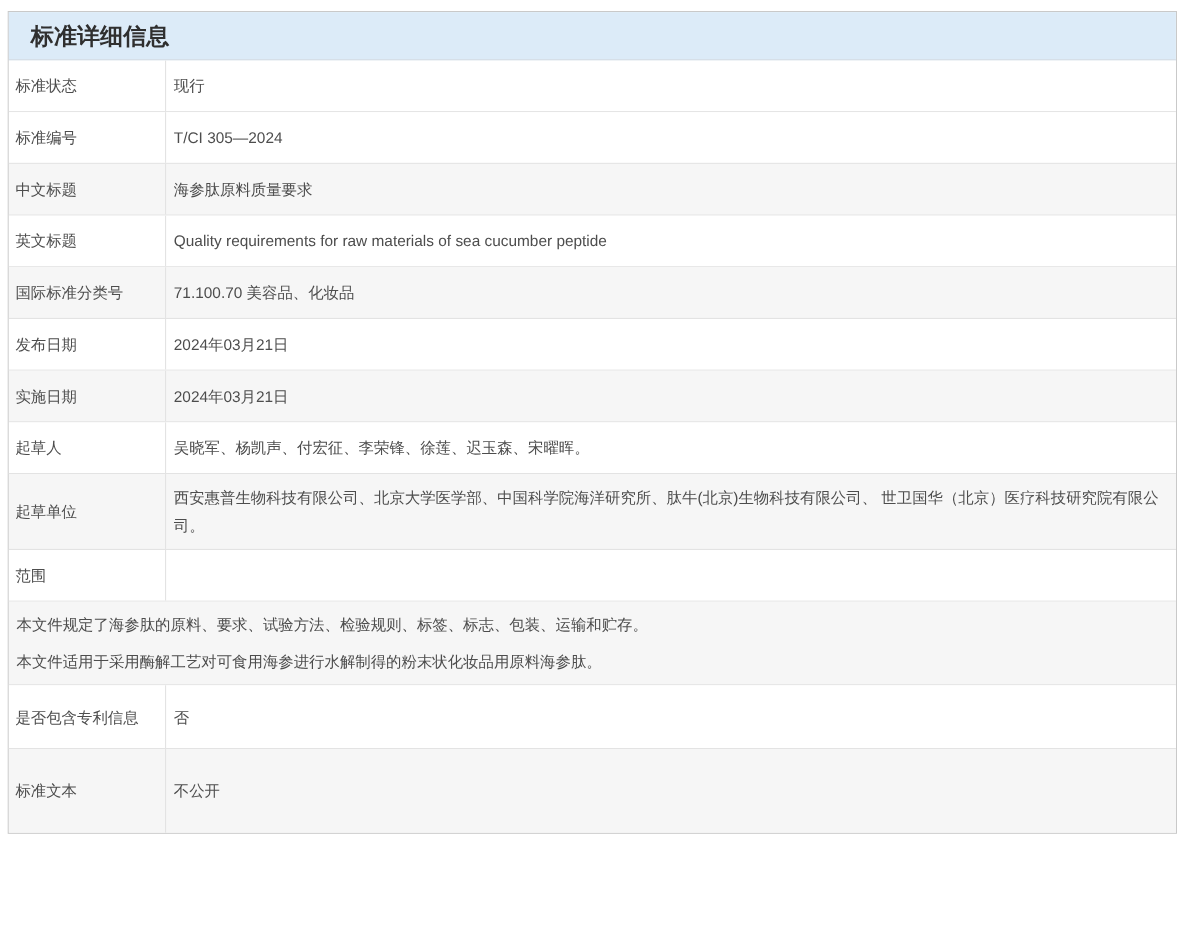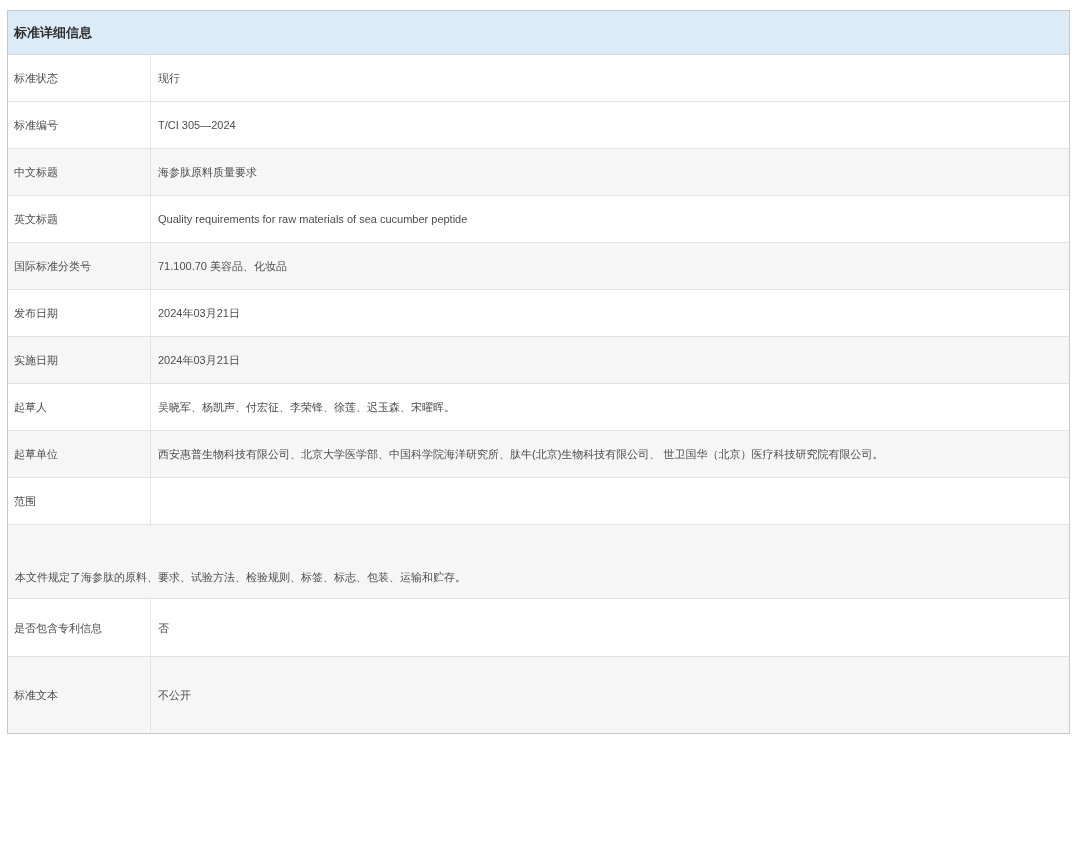--- a/index.html
+++ b/index.html
@@ -20,42 +20,42 @@
     margin:10px 8px 0 7px;
     width:1063px;
     border:1px solid var(--border-outer);
     background:#fff;
     box-sizing:border-box;
   }
   .panel-header{
     height:43px;
     background:var(--header-bg);
     display:flex;align-items:center;
-    padding-left:6px;
-    font-size:13px;font-weight:bold;
+    padding-left:20px;
+    font-size:21px;font-weight:bold;
     color:var(--header-text);
     border-bottom:1px solid #d2d8de;
   }
   .row{
     display:flex;
     border-bottom:1px solid var(--border-inner);
     min-height:46px;
     background:#fff;
   }
   .rows .row:last-child{border-bottom:none;justify-content:flex-end;}
   
   .rows .row:nth-child(odd):not(:first-child){background:var(--stripe);}
   
   .rows .row:nth-child(11){min-height:73px;align-items:flex-end;}
   .rows .row:nth-child(12){min-height:57px;}
   .rows .row:nth-child(13){min-height:76px;}
   .rows .row:nth-child(14){min-height:80px;}
   .cell{
     display:flex;flex-direction:column;justify-content:center;
-    font-size:11px;color:var(--body-text);
+    font-size:14px;color:var(--body-text);
     line-height:26px;
     box-sizing:border-box;
   }
   .cell.label{
     width:143px;min-width:143px;
     padding:8px 20px 8px 6px;
     border-right:1px solid var(--border-inner);
     word-break:break-all;
   }
   .cell.value{
@@ -108,20 +108,21 @@
         <div class="cell label">起草单位</div>
         <div class="cell value">西安惠普生物科技有限公司、北京大学医学部、中国科学院海洋研究所、肽牛(北京)生物科技有限公司、 世卫国华（北京）医疗科技研究院有限公司。</div>
       </div>
       <div class="row">
         <div class="cell label">范围</div>
         <div class="cell value"></div>
       </div>
       <div class="row">
         <div class="cell value">
           <p>本文件规定了海参肽的原料、要求、试验方法、检验规则、标签、标志、包装、运输和贮存。</p>
+          <p>本文件适用于采用酶解工艺对可食用海参进行水解制得的粉末状化妆品用原料海参肽。</p>
         </div>
       </div>
       <div class="row">
         <div class="cell label">是否包含专利信息</div>
         <div class="cell value">否</div>
       </div>
       <div class="row">
         <div class="cell label">标准文本</div>
         <div class="cell value">不公开</div>
       </div>

